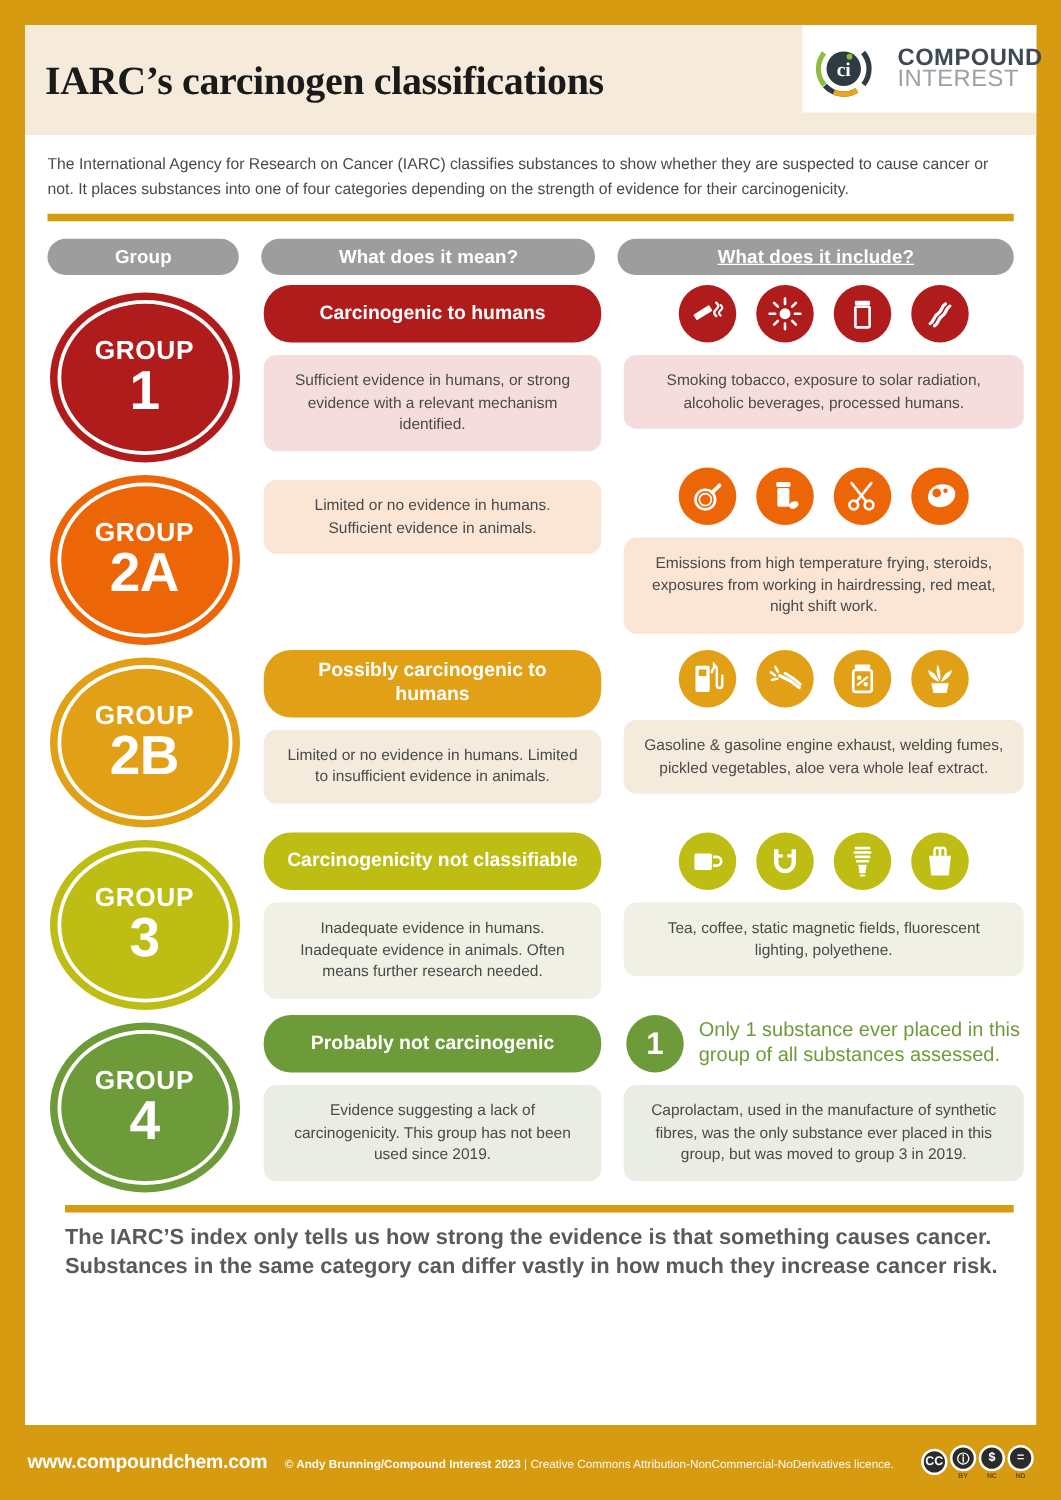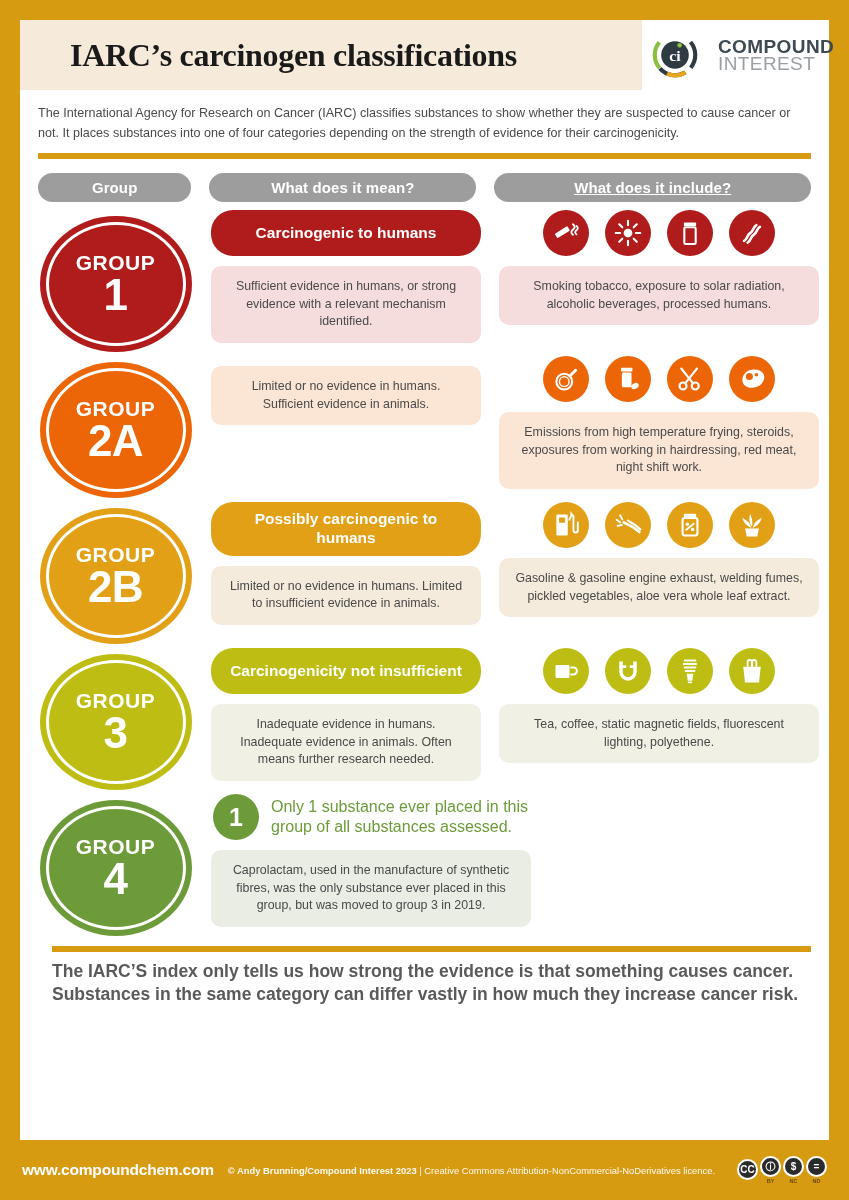--- a/index.html
+++ b/index.html
@@ -20,25 +20,24 @@
     width: 809px;
     height: 1120px;
     background: #FFFFFF;
     display: flex;
     flex-direction: column;
   }
 
   
   .header-band {
     position: relative;
-    height: 70px;
+    height: 88px;
     background: #F6EBDA;
     display: flex;
     align-items: center;
-    padding-left: 34px;
   }
   .header-title {
     font-family: "Liberation Serif", serif;
     font-weight: bold;
     font-size: 32px;
     color: #1A1A1A;
     letter-spacing: -0.3px;
     padding-left: 16px;
     white-space: nowrap;
   }
@@ -411,21 +410,21 @@
         </div>
         <div class="row">
           <div class="col-badge">
             <div class="badge" style="background:#BDBD14">
               <span class="ring"></span>
               <span class="bg-word">GROUP</span>
               <span class="bg-num">3</span>
             </div>
           </div>
           <div class="col-mean">
-            <div class="title-pill" style="background:#BDBD14">Carcinogenicity not insufficient</div>
+            <div class="title-pill" style="background:#BDBD14">Carcinogenicity not classifiable</div>
             <div class="desc-box" style="background:#F0F0E4">Inadequate evidence in humans. Inadequate evidence in animals. Often means further research needed.</div>
           </div>
           <div class="col-incl">
             <div class="icon-strip">
               <span class="icon-circle" style="background:#BDBD14">
                 <svg viewBox="0 0 32 32" fill="#fff">
                   <rect x="4" y="9" width="16" height="15" rx="1.5"></rect>
                   <path d="M21 12h3.5a4 4 0 010 8H21" fill="none" stroke="#fff" stroke-width="2.4"></path>
                 </svg>
               </span>
@@ -453,20 +452,24 @@
             <div class="desc-box" style="background:#F0F0E4">Tea, coffee, static magnetic fields, fluorescent lighting, polyethene.</div>
           </div>
         </div>
         <div class="row">
           <div class="col-badge">
             <div class="badge" style="background:#6E9B3A">
               <span class="ring"></span>
               <span class="bg-word">GROUP</span>
               <span class="bg-num">4</span>
             </div>
+          </div>
+          <div class="col-mean">
+            <div class="title-pill" style="background:#6E9B3A">Probably not carcinogenic</div>
+            <div class="desc-box" style="background:#EAEDE3">Evidence suggesting a lack of carcinogenicity. This group has not been used since 2019.</div>
           </div>
           <div class="col-incl">
             <div class="g4-include">
               <span class="g4-num" style="background:#6E9B3A">1</span>
               <span class="g4-note" style="color:#6E9B3A">Only 1 substance ever placed in this group of all substances assessed.</span>
             </div>
             <div class="desc-box" style="background:#EAEDE3">Caprolactam, used in the manufacture of synthetic fibres, was the only substance ever placed in this group, but was moved to group 3 in 2019.</div>
           </div>
         </div>
       </div>

